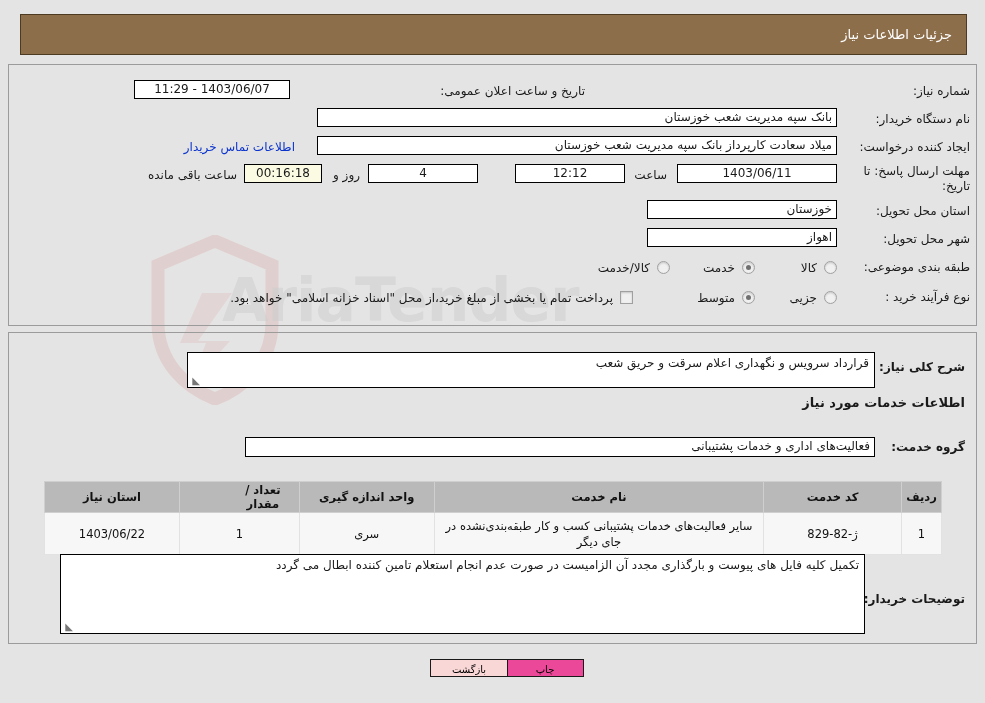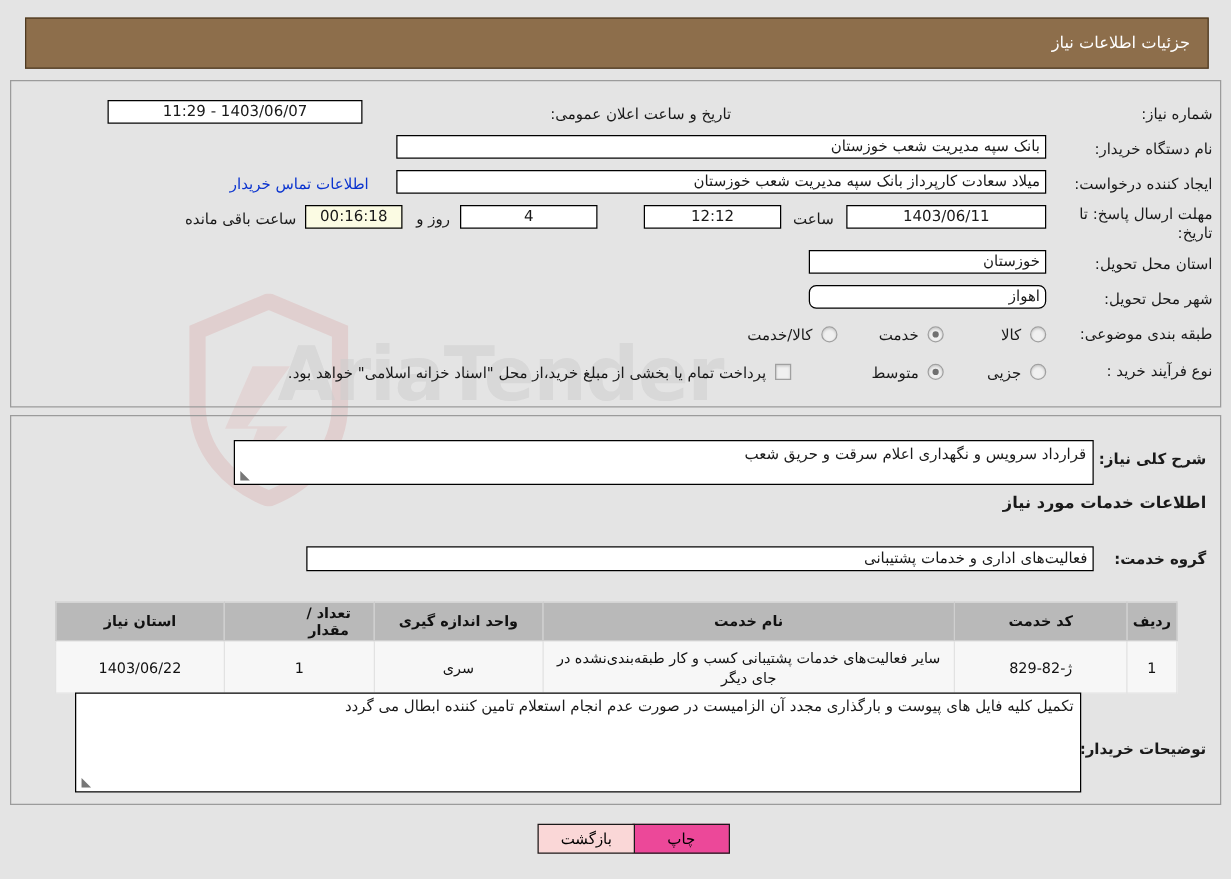--- a/index.html
+++ b/index.html
@@ -176,23 +176,23 @@
   .c-radif { width: 40px; }
   .c-code  { width: 138px; }
   .c-name  { width: 330px; }
   .c-unit  { width: 135px; }
   .c-qty   { width: 120px; padding-left: 48px; }
   .c-date  { width: 135px; }
 
   
   .btn {
     position: absolute;
-    height: 24px;
+    height: 18px;
     border: 1px solid #1a1a1a;
-    font-size: 12px;
+    font-size: 10px;
     font-family: "DejaVu Sans", "Liberation Sans", sans-serif;
     cursor: pointer;
     z-index: 5;
     text-align: center;
     line-height: 20px;
     padding: 0;
   }
   #btn-print  { left: 506px; top: 659px; width: 78px; background: #ec4899; }
   #btn-back   { left: 430px; top: 659px; width: 78px; background: #fad7d7; }
 </style>
@@ -210,21 +210,21 @@
   </div>
 
   <div class="titlebar">
     <span>جزئیات اطلاعات نیاز</span>
   </div>
 
   <div class="panel" id="panel-top"></div>
 
   <div class="lbl" style="right:15px; top:84px;">شماره نیاز:</div>
   <div class="lbl" style="right:400px; top:84px;">تاریخ و ساعت اعلان عمومی:</div>
-  <div class="fld center" style="right:695px; top:80px; width:204px;">1403/06/07 - 11:29</div>
+  <div class="fld center" style="right:695px; top:80px; width:156px;">1403/06/07 - 11:29</div>
 
   <div class="lbl" style="right:15px; top:112px;">نام دستگاه خریدار:</div>
   <div class="fld right" style="right:148px; top:108px; width:520px;">بانک سپه مدیریت شعب خوزستان</div>
 
   <div class="lbl" style="right:15px; top:140px;">ایجاد کننده درخواست:</div>
   <div class="fld right" style="right:148px; top:136px; width:520px;">میلاد سعادت کارپرداز بانک سپه مدیریت شعب خوزستان</div>
   <div class="lbl link" style="right:690px; top:140px;">اطلاعات تماس خریدار</div>
 
   <div class="lbl" style="right:15px; top:164px; width:125px; line-height:15px; white-space:normal;">مهلت ارسال پاسخ: تا تاریخ:</div>
   <div class="fld center" style="right:148px; top:164px; width:160px;">1403/06/11</div>
@@ -232,21 +232,21 @@
   <div class="fld center" style="right:360px; top:164px; width:110px;">12:12</div>
   <div class="fld center" style="right:507px; top:164px; width:110px;">4</div>
   <div class="lbl" style="right:625px; top:168px;">روز و</div>
   <div class="fld center yellow" style="right:663px; top:164px; width:78px;">00:16:18</div>
   <div class="lbl" style="right:748px; top:168px;">ساعت باقی مانده</div>
 
   <div class="lbl" style="right:15px; top:204px;">استان محل تحویل:</div>
   <div class="fld right" style="right:148px; top:200px; width:190px;">خوزستان</div>
 
   <div class="lbl" style="right:15px; top:232px;">شهر محل تحویل:</div>
-  <div class="fld right" style="right:148px; top:228px; width:190px;border-radius:6px;">اهواز</div>
+  <div class="fld right" style="right:148px; top:228px; width:190px;">اهواز</div>
 
   <div class="lbl" style="right:15px; top:260px;">طبقه بندی موضوعی:</div>
   <div class="radio" style="right:148px; top:261px;"></div>
   <div class="lbl" style="right:168px; top:261px;">کالا</div>
   <div class="radio on" style="right:230px; top:261px;"></div>
   <div class="lbl" style="right:250px; top:261px;">خدمت</div>
   <div class="radio" style="right:315px; top:261px;"></div>
   <div class="lbl" style="right:335px; top:261px;">کالا/خدمت</div>
 
   <div class="lbl" style="right:15px; top:290px;">نوع فرآیند خرید :</div>

